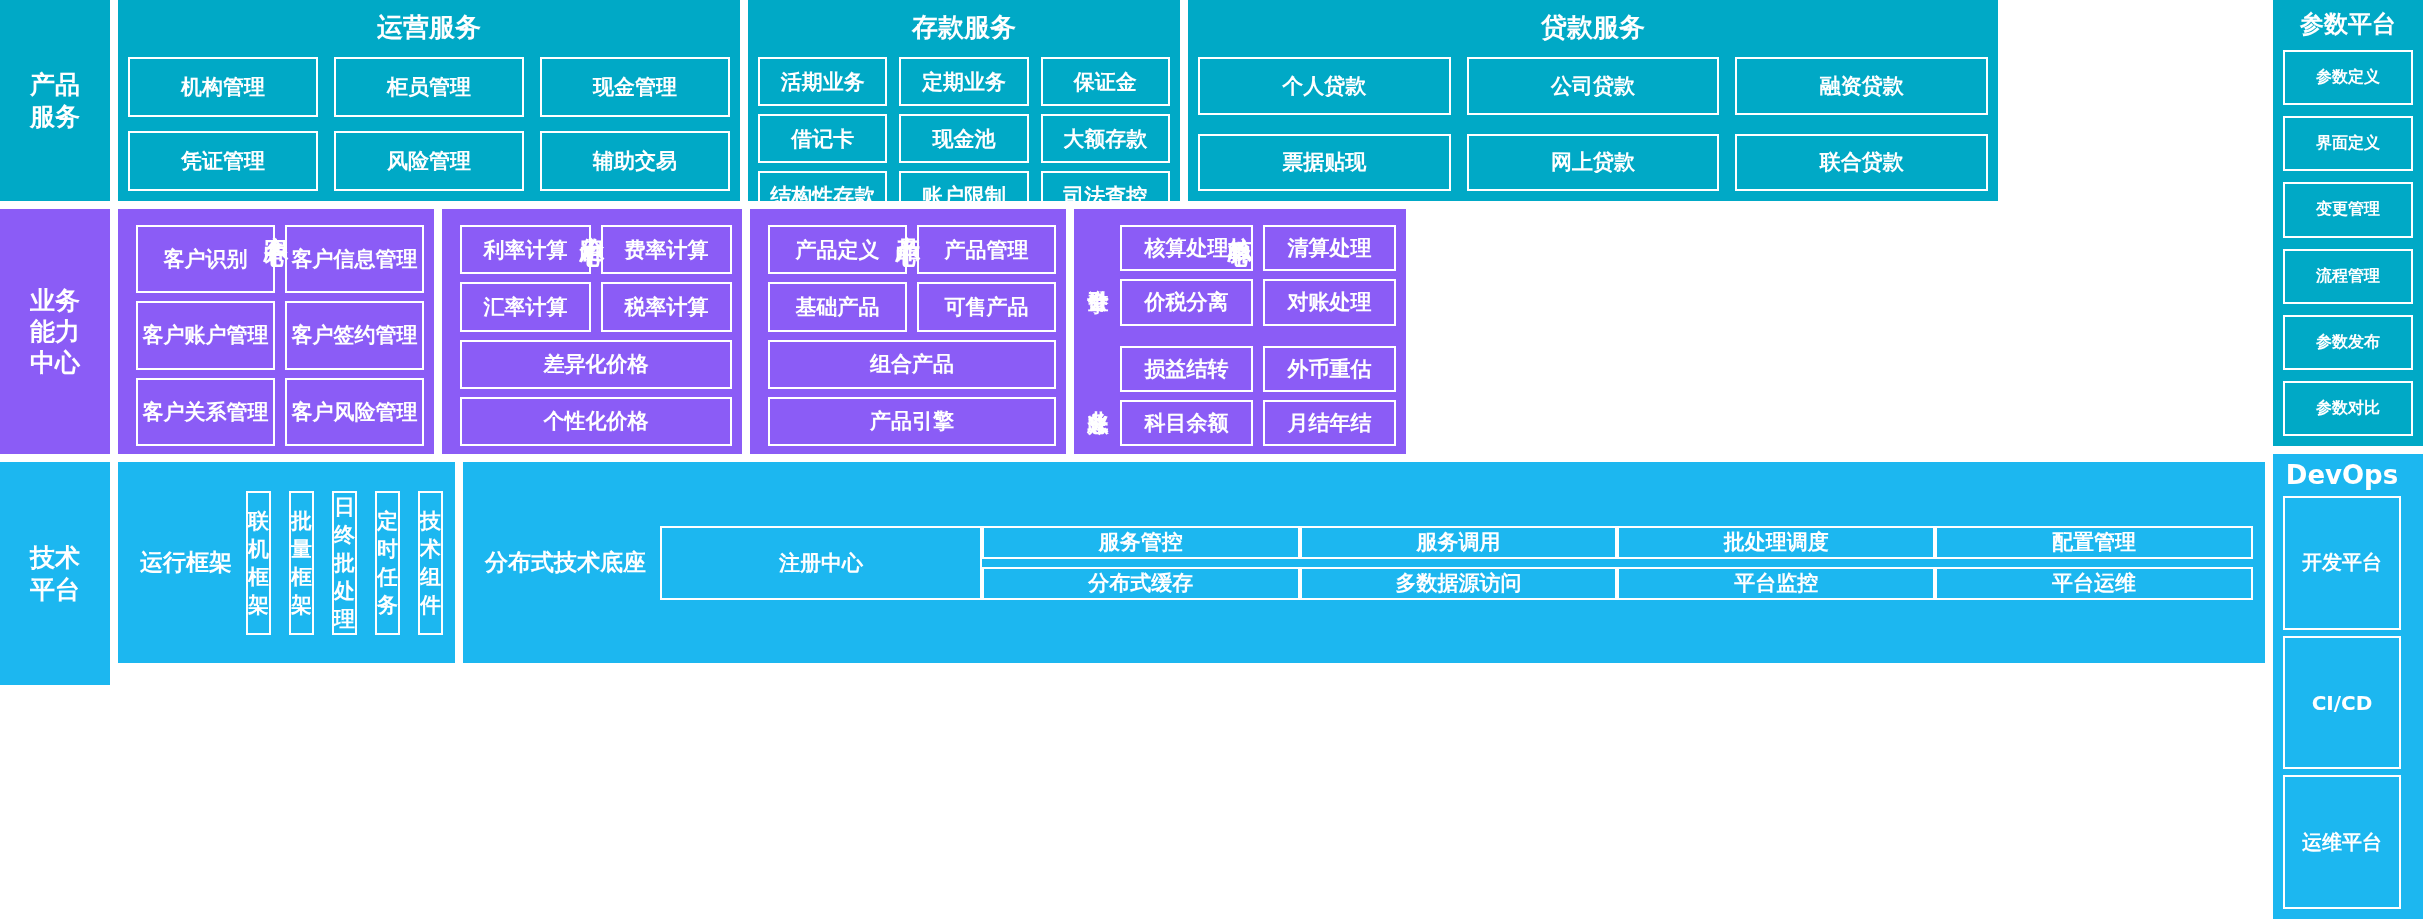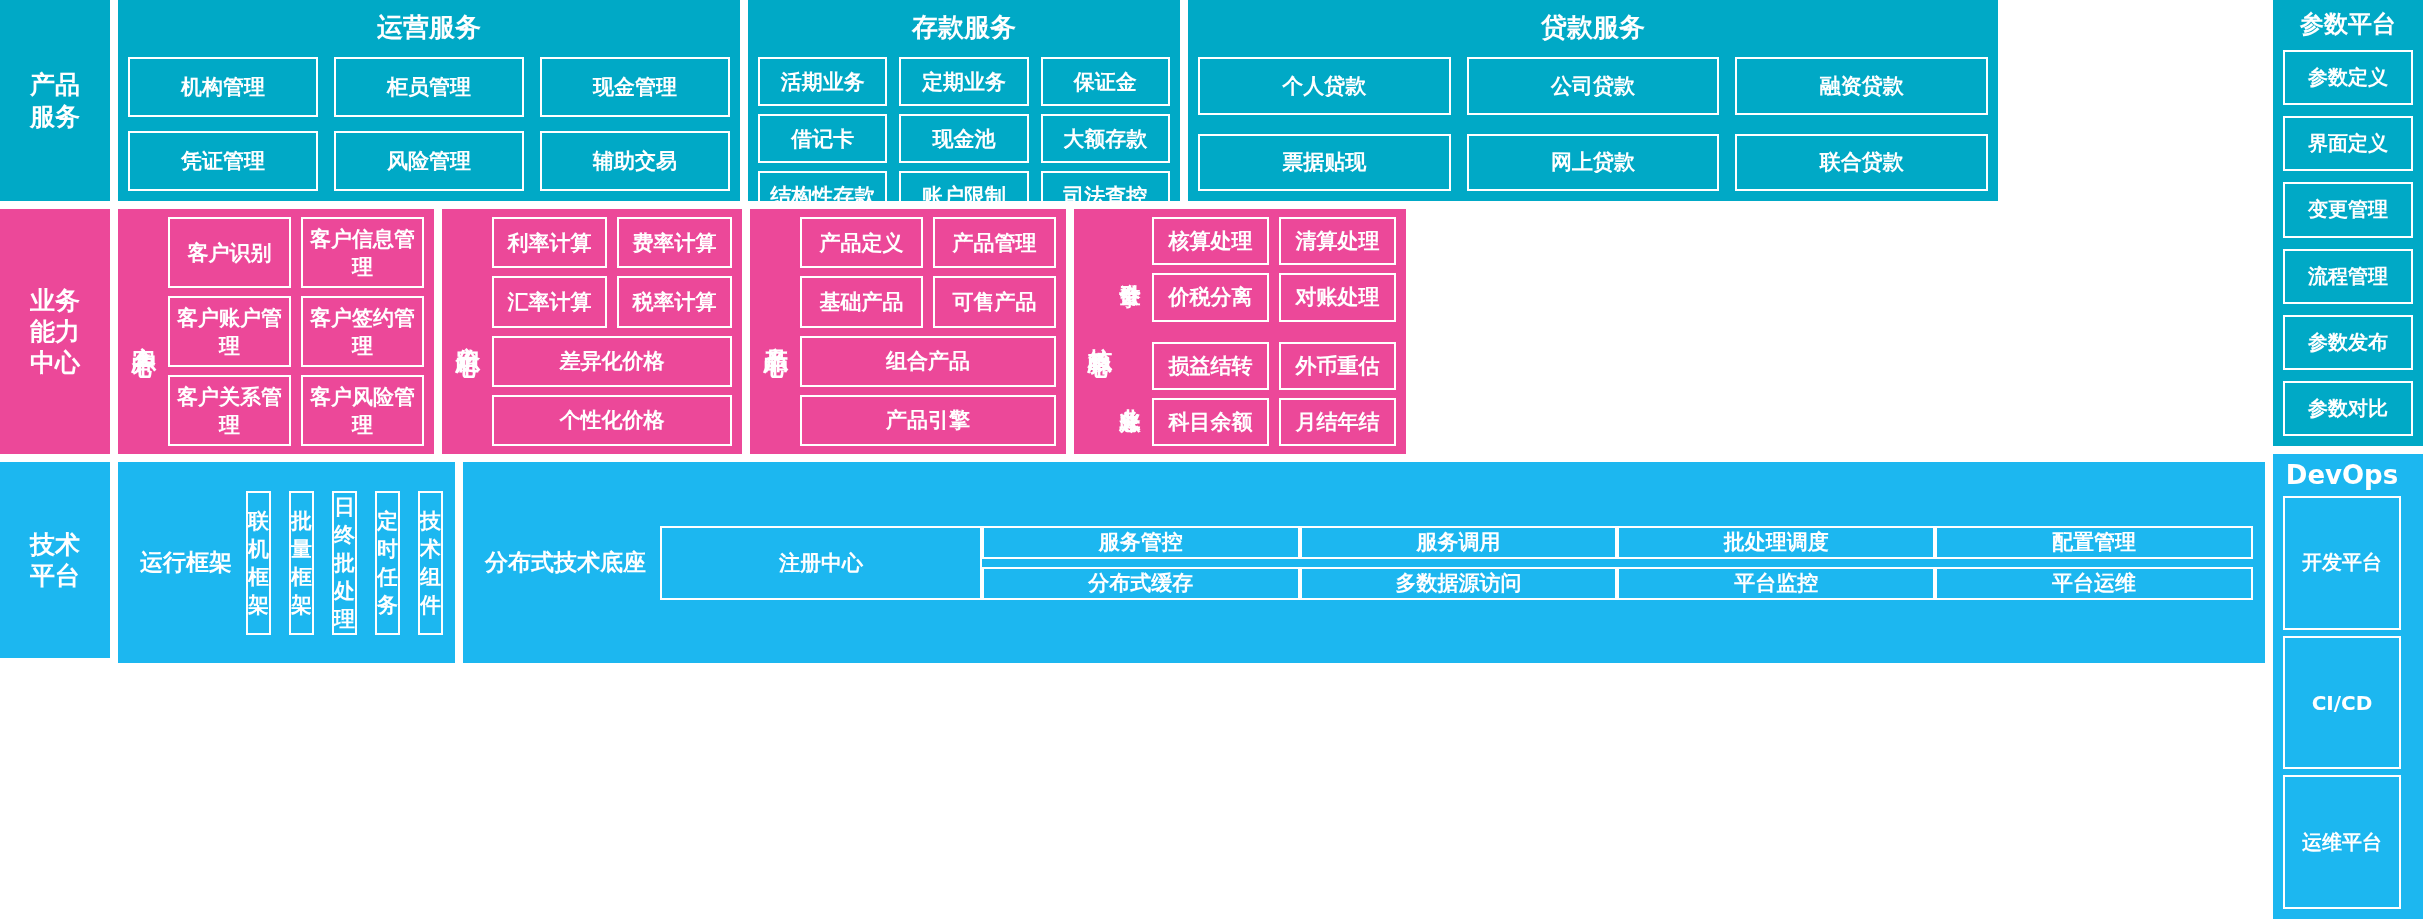--- a/index.html
+++ b/index.html
@@ -6,21 +6,21 @@
   body{
     font-family:"DejaVu Sans","Liberation Sans",sans-serif;
     width:2423px;height:919px;overflow:hidden;
     color:#fff;
   }
   .page{position:relative;width:2423px;height:919px;box-sizing:border-box;}
 
   
   .row{display:flex;align-items:stretch;}
   .cyan{background:#00a9c6;}
-  .gray{background:#ec4899;}
+  .gray{background:#8b5cf6;flex-direction:column;}
   .blue{background:#1cb7f0;}
 
   .side-label{
     display:flex;align-items:center;justify-content:center;
     text-align:center;font-weight:bold;font-size:25px;line-height:1.25;
     flex:0 0 110px;width:110px;
   }
   .vlabel{
     writing-mode:vertical-rl;text-orientation:upright;
     display:flex;align-items:center;justify-content:center;
@@ -63,40 +63,40 @@
   #cust-center{flex:0 0 316px;}
   #price-center{flex:0 0 300px;}
   #prod-center{flex:0 0 316px;}
   #acct-center{flex:0 0 332px;}
   .acct-split{display:flex;flex-direction:column;flex:1;gap:20px;}
   .acct-group{display:flex;align-items:stretch;flex:1;gap:8px;}
   .acct-grid{display:grid;grid-template-columns:1fr 1fr;gap:8px 10px;flex:1;}
 
   
   #band3{height:201px;gap:8px;margin-top:8px;}
-  #band3 .side-label{height:196px;}
+  #band3 .side-label{height:223px;}
   .tech-stack{display:flex;flex-direction:row;flex:1;gap:8px;}
   .tech-box{display:flex;align-items:center;box-sizing:border-box;padding:10px 12px;}
   #run-frame{flex:0 0 58px;}
   #dist-base{flex:1;}
   .tech-name{font-weight:bold;font-size:23px;flex:0 0 auto;padding:0 14px 0 10px;white-space:nowrap;}
   .tech-cells{display:flex;gap:18px;flex:1;}
   .tech-cells .cell{flex:1;min-height:36px;}
   .dist-cells{display:flex;flex:1;align-items:stretch;}
   .reg-cell{flex:1;}
   .dist-col{display:flex;flex-direction:column;gap:8px;flex:1;}
   .dist-col .cell{flex:1;min-height:33px;}
 
   
   #right-col{position:absolute;right:0;top:0;width:150px;height:919px;
              display:flex;flex-direction:column;gap:8px;}
   #param-platform{flex:0 0 446px;display:flex;flex-direction:column;padding:0 10px 10px 10px;box-sizing:border-box;}
   #param-platform .panel-title{font-size:24px;padding:8px 0 10px 0;}
   .param-list{display:flex;flex-direction:column;gap:11px;flex:1;}
-  .param-list .cell{flex:1;font-size:20px;}
+  .param-list .cell{flex:1;font-size:16px;}
   #devops-platform{flex:1;display:flex;flex-direction:column;padding:0 22px 10px 10px;box-sizing:border-box;}
   #devops-platform .panel-title{font-size:26px;padding:6px 0 6px 0;}
   .devops-list{display:flex;flex-direction:column;gap:6px;flex:1;}
   .devops-list .cell{flex:1;font-size:20px;}
 
   #left-area{position:absolute;left:0;top:0;width:2265px;height:919px;}
 </style>
 </head>
 <body>
 

